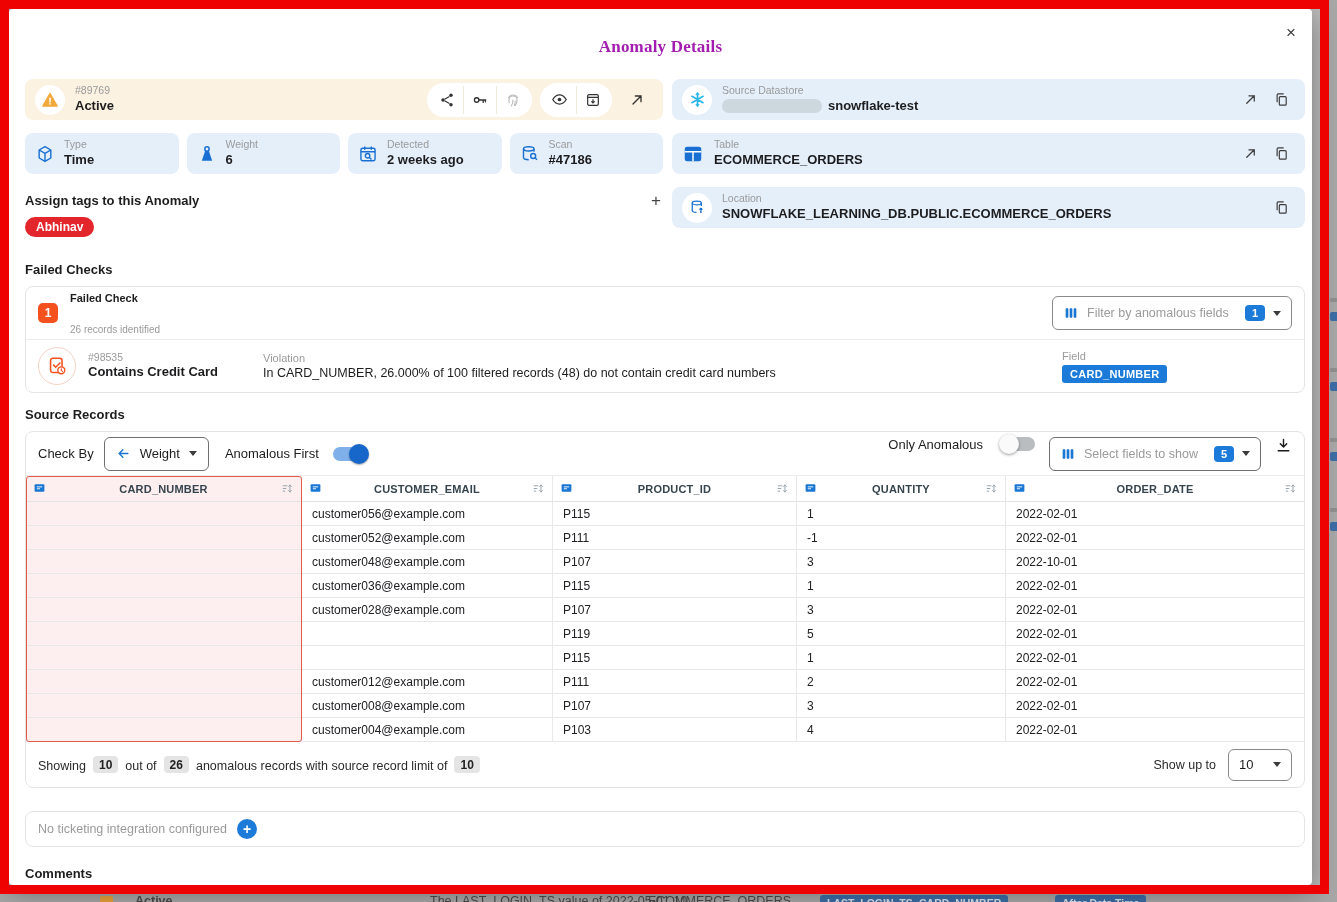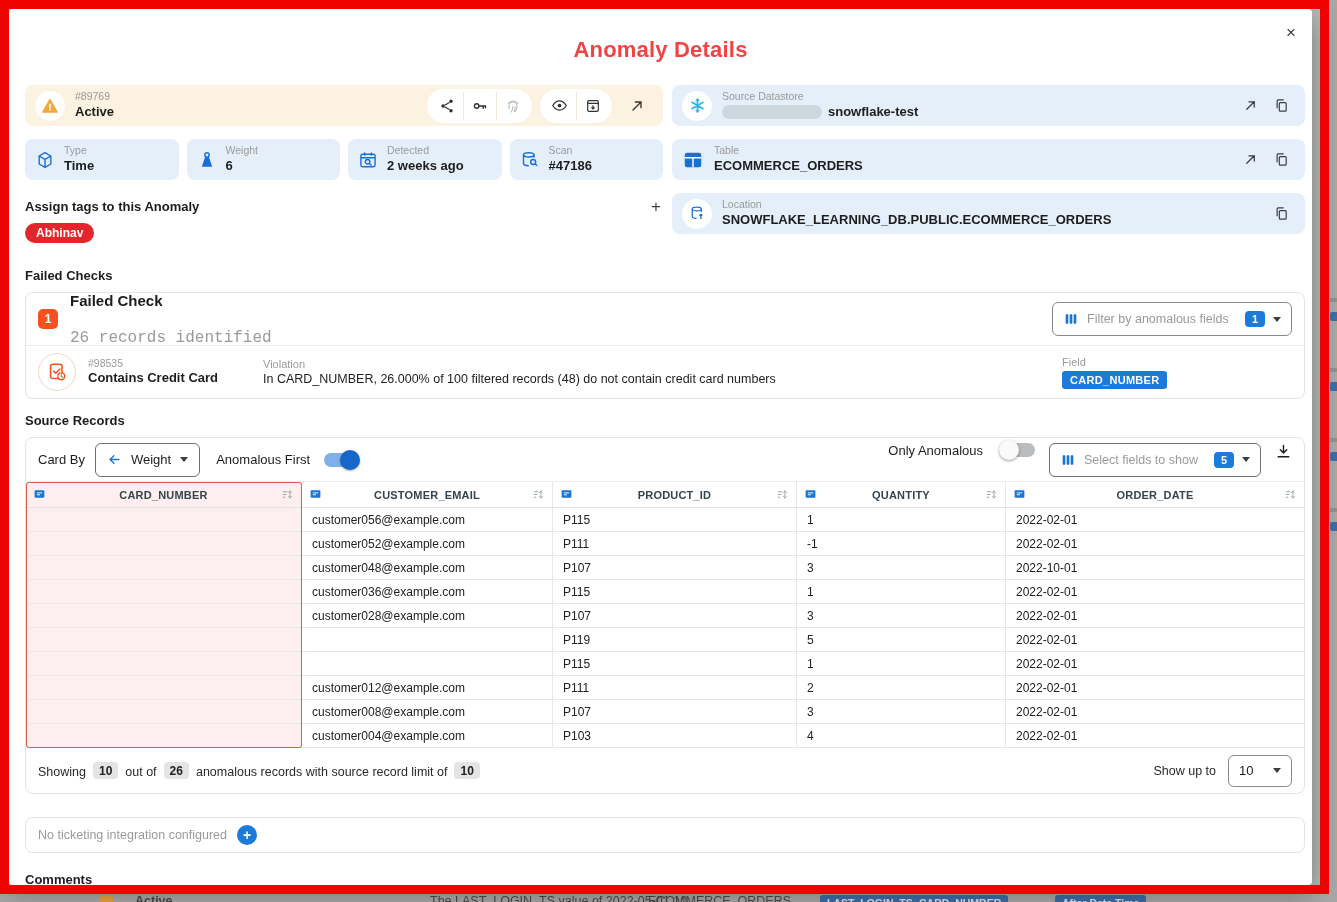--- a/index.html
+++ b/index.html
@@ -14,21 +14,21 @@
   .bstrip .fwarn { position:absolute; left:100px; top:2px; width:13px; height:10px; background:#e8a13c; border-radius:2px; }
   .rfrag { position:absolute; left:1330px; width:7px; height:9px; background:#3d6da6; border-radius:2px 0 0 2px; z-index:1; }
   .rline { position:absolute; left:1330px; width:7px; height:4px; background:#8f8f8f; border-radius:1px; z-index:1; }
   .inner-backdrop { position:absolute; left:9px; top:9px; width:1311px; height:876px; background:#b9b9b9; z-index:1; }
 
   
   .rframe { position:absolute; left:0; top:0; width:1329px; height:894px; border:9px solid #ee0202; z-index:10; pointer-events:none; }
 
   
   .modal { position:absolute; left:9px; top:9px; width:1303px; height:876px; background:#fff; border-radius:4px; z-index:2; overflow:hidden; box-shadow:0 8px 28px rgba(0,0,0,.35); }
-  .modal-title { text-align:center; margin-top:28px; font-size:22px; font-weight:700; color:#ef4444; letter-spacing:.2px; }
+  .modal-title { text-align:center; margin-top:28px; font-size:17px; font-weight:700; color:#a21caf; letter-spacing:.2px;font-family:Liberation Serif, serif; }
   .close-btn { position:absolute; top:15px; right:16px; font-size:17px; color:#3c3c3c; line-height:1; }
   .content { margin-left:16px; width:1280px; }
 
   
   .top { display:flex; gap:9px; margin-top:22px; }
   .col-l { width:638px; }
   .col-r { flex:1; display:flex; flex-direction:column; gap:13px; }
   .icon-circle { width:30px; height:30px; border-radius:50%; background:#fff; display:flex; align-items:center; justify-content:center; flex:none; }
   .k-label { font-size:10.5px; color:#9a9a9a; line-height:1.3; }
   .k-value { font-size:13px; font-weight:700; color:#1d1d1f; line-height:1.3; }
@@ -53,22 +53,22 @@
   .tag-pill { display:inline-block; background:#e2262b; color:#fff; font-size:12px; font-weight:700; padding:3px 11px; border-radius:999px; margin-top:8px; }
 
   .sec-h { font-size:13px; font-weight:700; color:#1d1d1f; }
   .sec-h.fc { margin-top:25px; }
   .sec-h.sr { margin-top:14px; }
 
   
   .fc-card { border:1px solid #e4e4e4; border-radius:8px; margin-top:9px; }
   .fc-top { height:52px; display:flex; align-items:center; padding:0 12px; gap:12px; }
   .fc-badge { width:20px; height:20px; border-radius:5px; background:#f4511e; color:#fff; font-size:12px; font-weight:700; display:flex; align-items:center; justify-content:center; }
-  .fc-title { font-size:15px; font-weight:700; color:#1d1d1f; }
-  .fc-sub { font-size:16px; color:#9a9a9a; margin-top:20px;font-family:Liberation Mono, monospace; }
+  .fc-title { font-size:11px; font-weight:700; color:#1d1d1f; }
+  .fc-sub { font-size:10px; color:#9a9a9a; margin-top:20px; }
   .filter-box { margin-left:auto; border:1px solid #8a8a8a; border-radius:6px; height:34px; display:flex; align-items:center; gap:8px; padding:0 10px; width:240px; background:#fff; }
   .gray-opt-text { font-size:12.5px; color:#9a9a9a; flex:1; white-space:nowrap; }
   .blue-badge { background:#1c7ad9; color:#fff; font-size:11px; font-weight:700; border-radius:4px; padding:2px 7px; }
   .caret { width:0; height:0; border-left:4.5px solid transparent; border-right:4.5px solid transparent; border-top:5px solid #3c3c3c; }
   .fc-div { border-top:1px solid #ececec; }
   .fc-bottom { height:52px; display:flex; align-items:center; padding:0 12px; }
   .check-circle { width:38px; height:38px; border-radius:50%; border:1.5px solid #f6d2c4; display:flex; align-items:center; justify-content:center; flex:none; }
   .fc-id-col { width:160px; margin-left:12px; }
   .violation-col { flex:1; margin-left:15px; }
   .v-label { font-size:11px; color:#9a9a9a; }
@@ -383,21 +383,21 @@
         <span class="field-col">
           <div class="v-label">Field</div>
           <span class="field-badge">CARD_NUMBER</span>
         </span>
       </div>
     </div>
 
     <div class="sec-h sr">Source Records</div>
     <div class="sr-card">
       <div class="sr-controls">
-        <span class="ctl-label">Card By</span>
+        <span class="ctl-label">Check By</span>
         <span class="sort-box">
           <svg width="15" height="15" viewBox="0 0 24 24" fill="none" stroke="#1976d2" stroke-width="2.2" stroke-linecap="round">
               <path d="M19 12H5.5M11 6l-6 6 6 6"></path>
             </svg>
           <span class="sort-val">Weight</span>
           <span class="caret"></span>
         </span>
         <span class="ctl-label" style="margin-left:6px;">Anomalous First</span>
         <span class="switch on">
             <span class="knob"></span>

